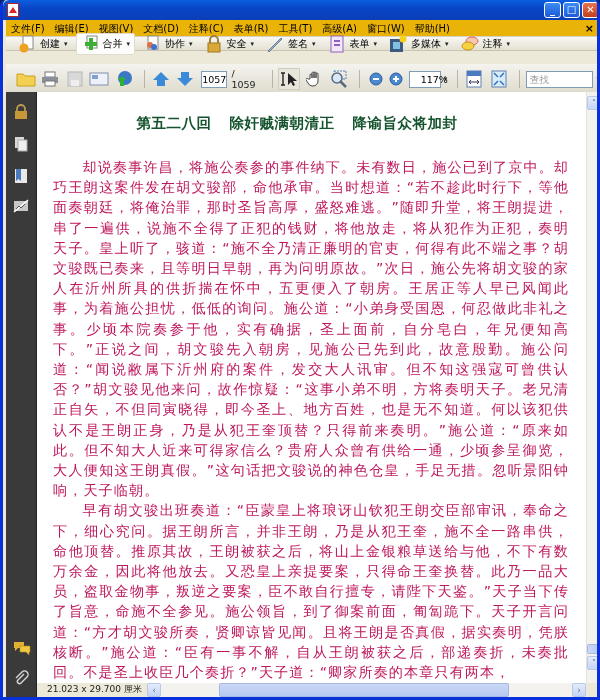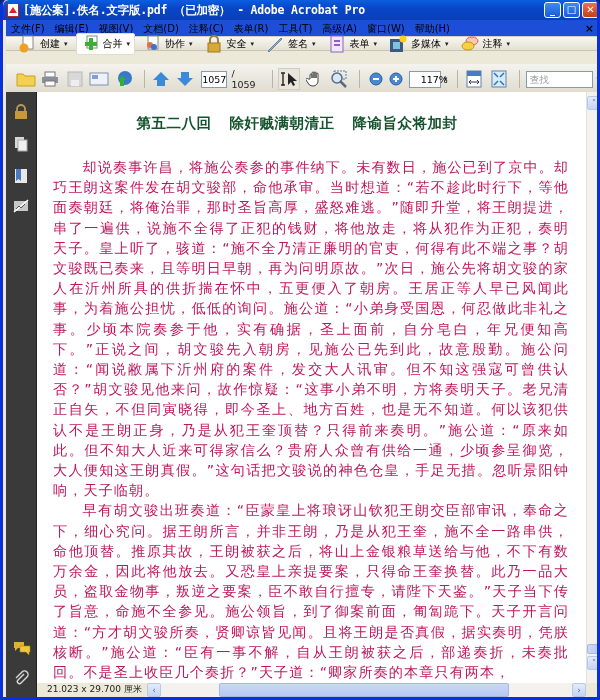--- a/index.html
+++ b/index.html
@@ -6,21 +6,21 @@
 html,body{width:600px;height:700px;overflow:hidden;background:#0a246a}
 body{font-family:"DejaVu Sans","Liberation Sans",sans-serif;position:relative}
 .window{position:absolute;left:0;top:0;width:600px;height:700px;border:3px solid #0831d9;border-top:none;background:#ece9d8;border-radius:6px 6px 0 0;overflow:hidden}
 .titlebar{position:absolute;left:0;top:0;width:600px;height:20px;background:linear-gradient(#0a5fe0,#0846c7 40%,#0a3fb8);display:flex;align-items:center;padding-left:4px;border-radius:6px 6px 0 0}
 .title-icon{width:12px;height:14px;background:#fff;border:1px solid #b22;position:relative;margin-right:4px}
 .title-icon::after{content:"";position:absolute;left:1px;top:3px;width:8px;height:6px;background:#d22;clip-path:polygon(50% 0,100% 100%,0 100%)}
 .title-text{color:#fff;font-size:11.5px;font-family:"DejaVu Sans Mono","Liberation Mono",monospace;font-weight:bold;white-space:nowrap;letter-spacing:-0.2px}
 .winbtns{position:absolute;right:4px;top:2px;display:flex;gap:2px}
 .winbtn{width:17px;height:16px;border:1px solid #fff;border-radius:3px;background:linear-gradient(#3c8cf4,#1b5ad8);color:#fff;font-size:10px;font-weight:bold;display:flex;align-items:center;justify-content:center;line-height:1}
 .winbtn.close{background:linear-gradient(#e8734f,#c1401a)}
-.menubar{position:absolute;left:3px;top:20px;width:594px;height:17px;background:#1d4ed8;display:flex;align-items:center;font-size:10px;color:#000;border-bottom:1px solid #d4d0c8}
+.menubar{position:absolute;left:3px;top:20px;width:594px;height:17px;background:#eab308;display:flex;align-items:center;font-size:10px;color:#000;border-bottom:1px solid #d4d0c8}
 .menu-item{padding:0 5px;white-space:nowrap;height:17px;line-height:17px}
 .menu-close{position:absolute;right:6px;top:0;font-size:11px;font-weight:bold;line-height:17px}
 .toolbar1{position:absolute;left:3px;top:37px;width:594px;height:14px;background:linear-gradient(#f8f7f2,#e4e1d2);border-bottom:1px solid #c8c4b4;display:flex;align-items:center;padding-left:8px}
 .tb-task{display:flex;align-items:center;height:22px;padding:0 4px;margin-right:4px;font-size:10px;white-space:nowrap;border-radius:2px}
 .tb-task.active{background:#fdfdfb;border:1px solid #e0ddd0}
 .ticon{width:18px;height:18px;margin-right:4px;position:relative;display:inline-block}
 .caret{font-size:7px;margin-left:4px;color:#222}
 .toolbar2{position:absolute;left:3px;top:64px;width:594px;height:32px;background:linear-gradient(#f4f3ee,#dedbcc);border-bottom:2px solid #a8a595;display:flex;align-items:center;padding-left:10px}
 .tb2-btn{width:22px;height:22px;display:flex;align-items:center;justify-content:center;margin-right:4px;position:relative}
 .sep{width:1px;height:18px;background:#b8b5a6;margin:0 6px}
@@ -43,21 +43,20 @@
 .hscroll{position:relative;width:439px;height:14px;background:#f3f2ee}
 .hthumb{position:absolute;left:72px;top:0;width:290px;height:14px;background:linear-gradient(#cad8f5,#b6c9f1);border:1px solid #a6b9e3;border-radius:2px}
 </style>
 </head>
 <body>
 
 <div class="window">
 
   <div class="titlebar">
     <span class="title-icon"></span>
-    <span class="title-text">[施公案].佚名.文字版.pdf （已加密） - Adobe Acrobat Pro</span>
     <div class="winbtns">
       <div class="winbtn">_</div>
       <div class="winbtn">□</div>
       <div class="winbtn close">✕</div>
     </div>
   </div>
 
   <div class="menubar">
     <span class="menu-item">文件(F)</span>
     <span class="menu-item">编辑(E)</span>

